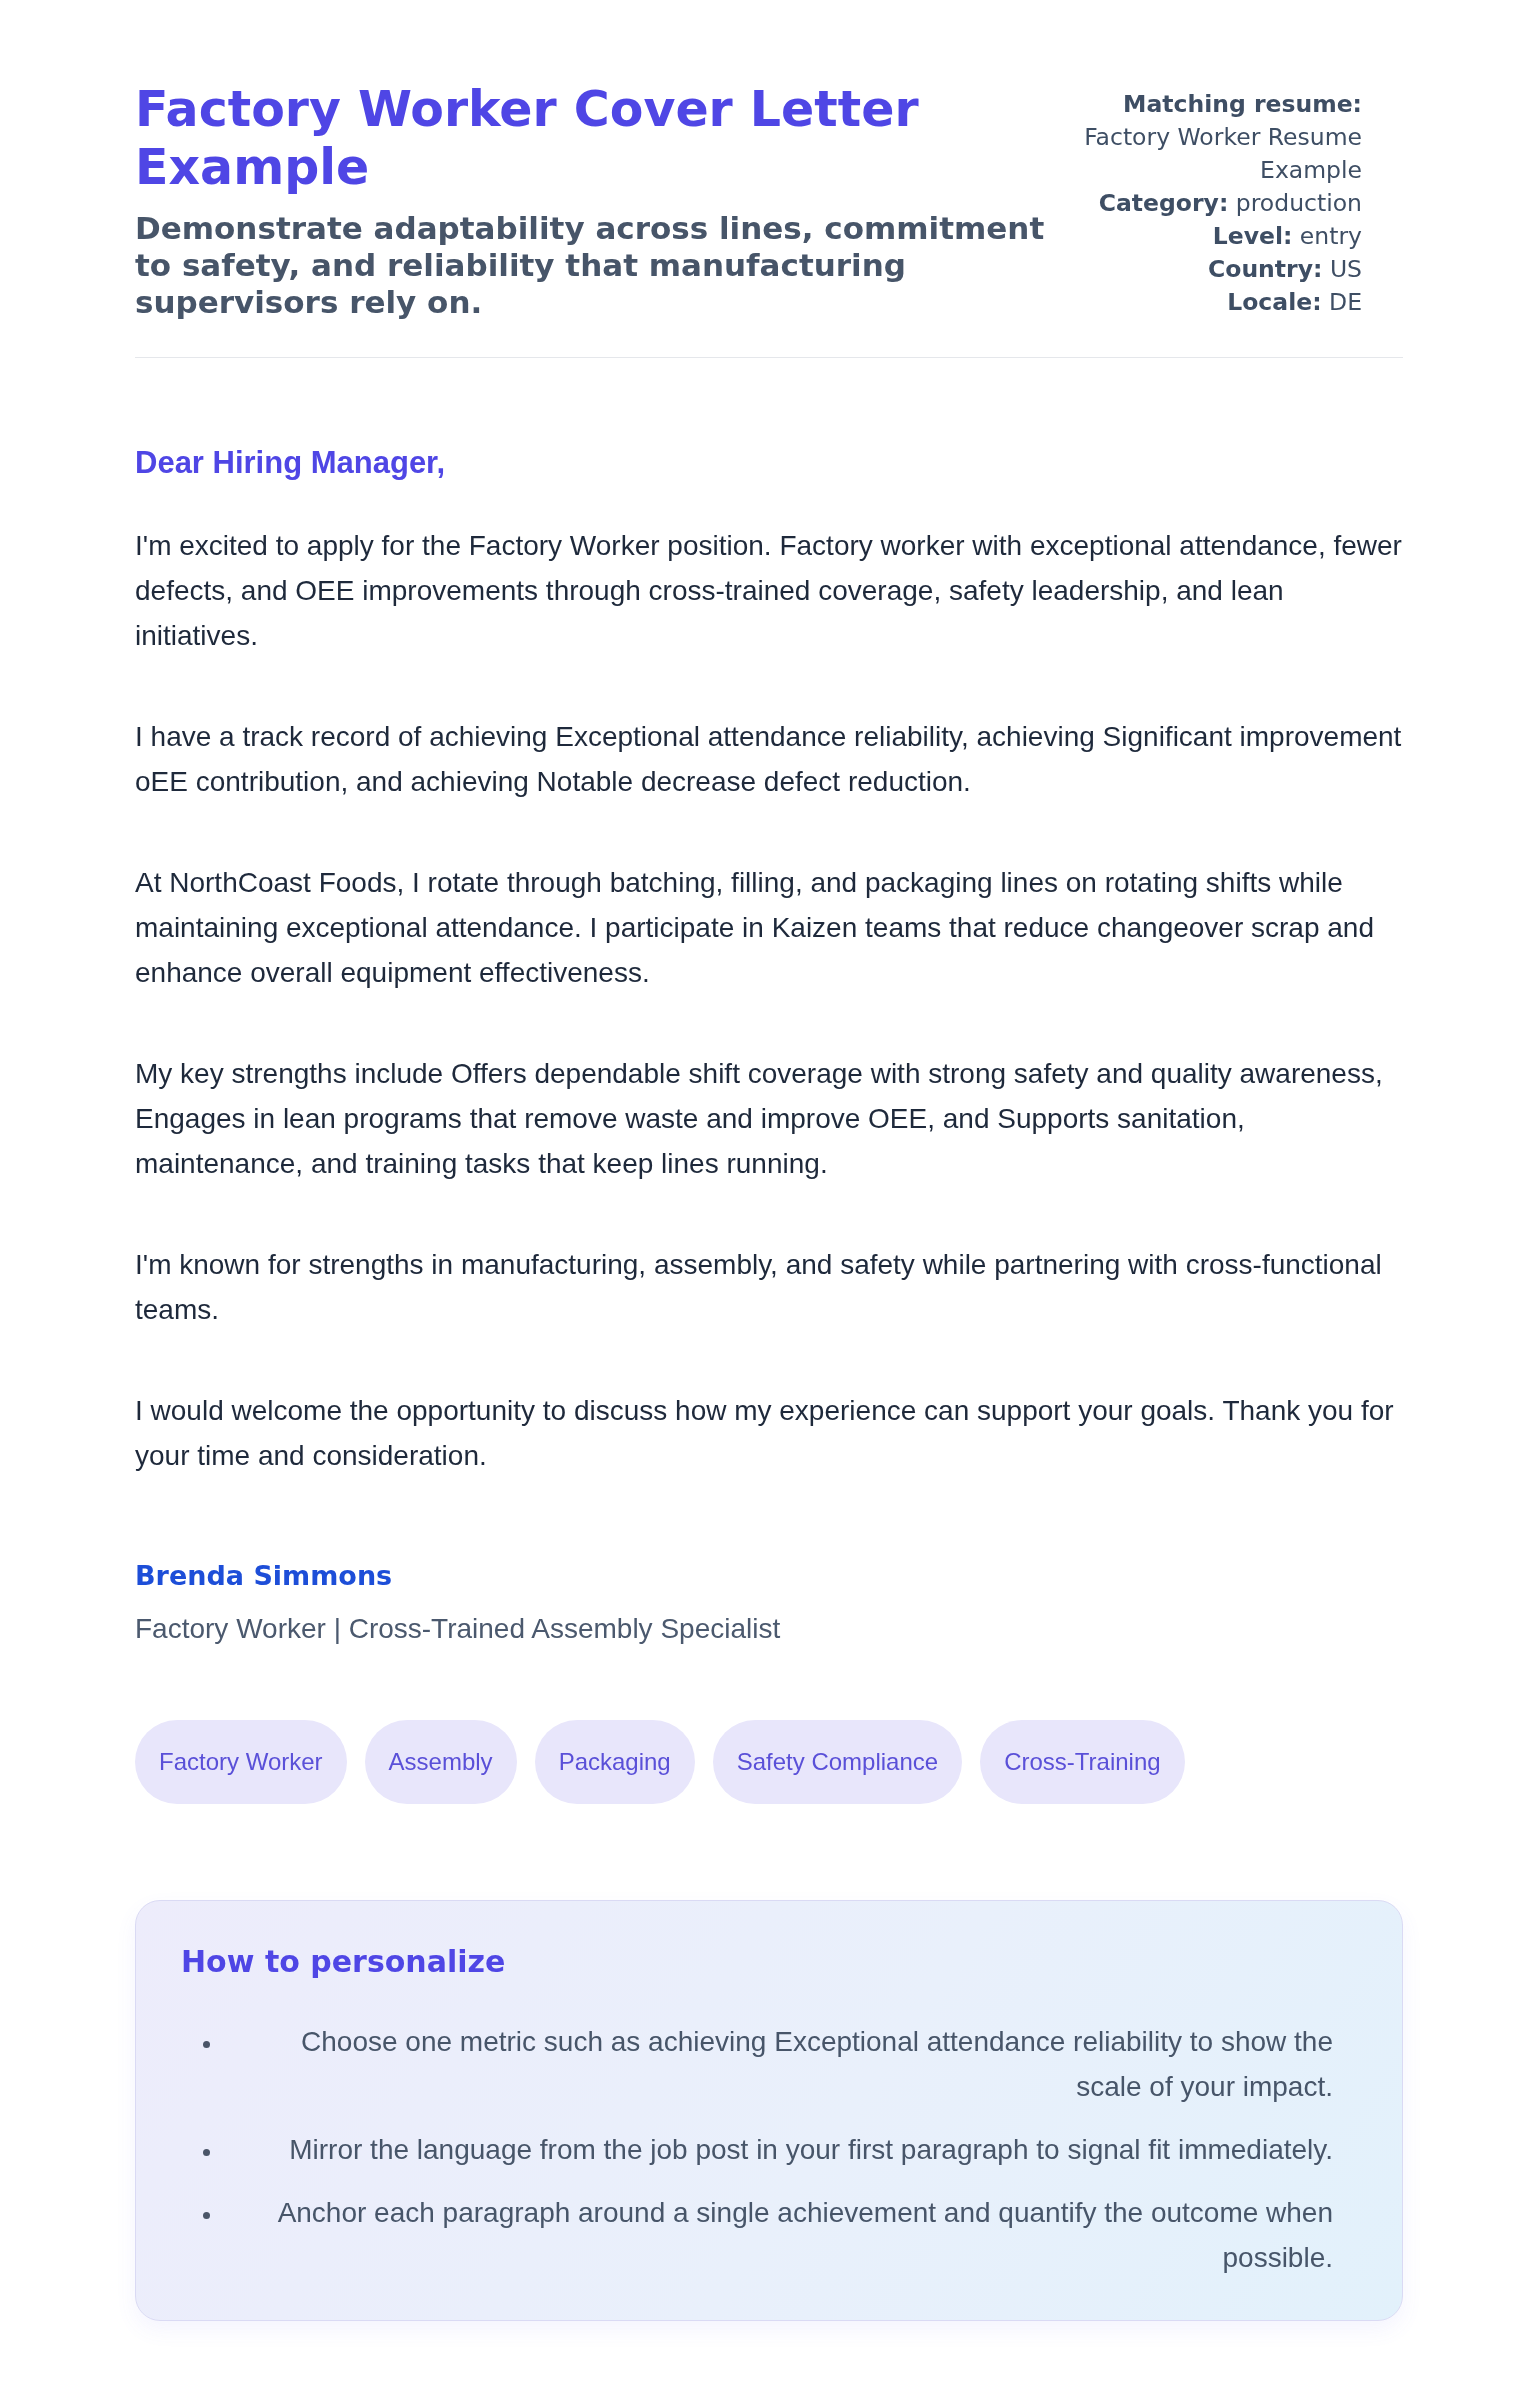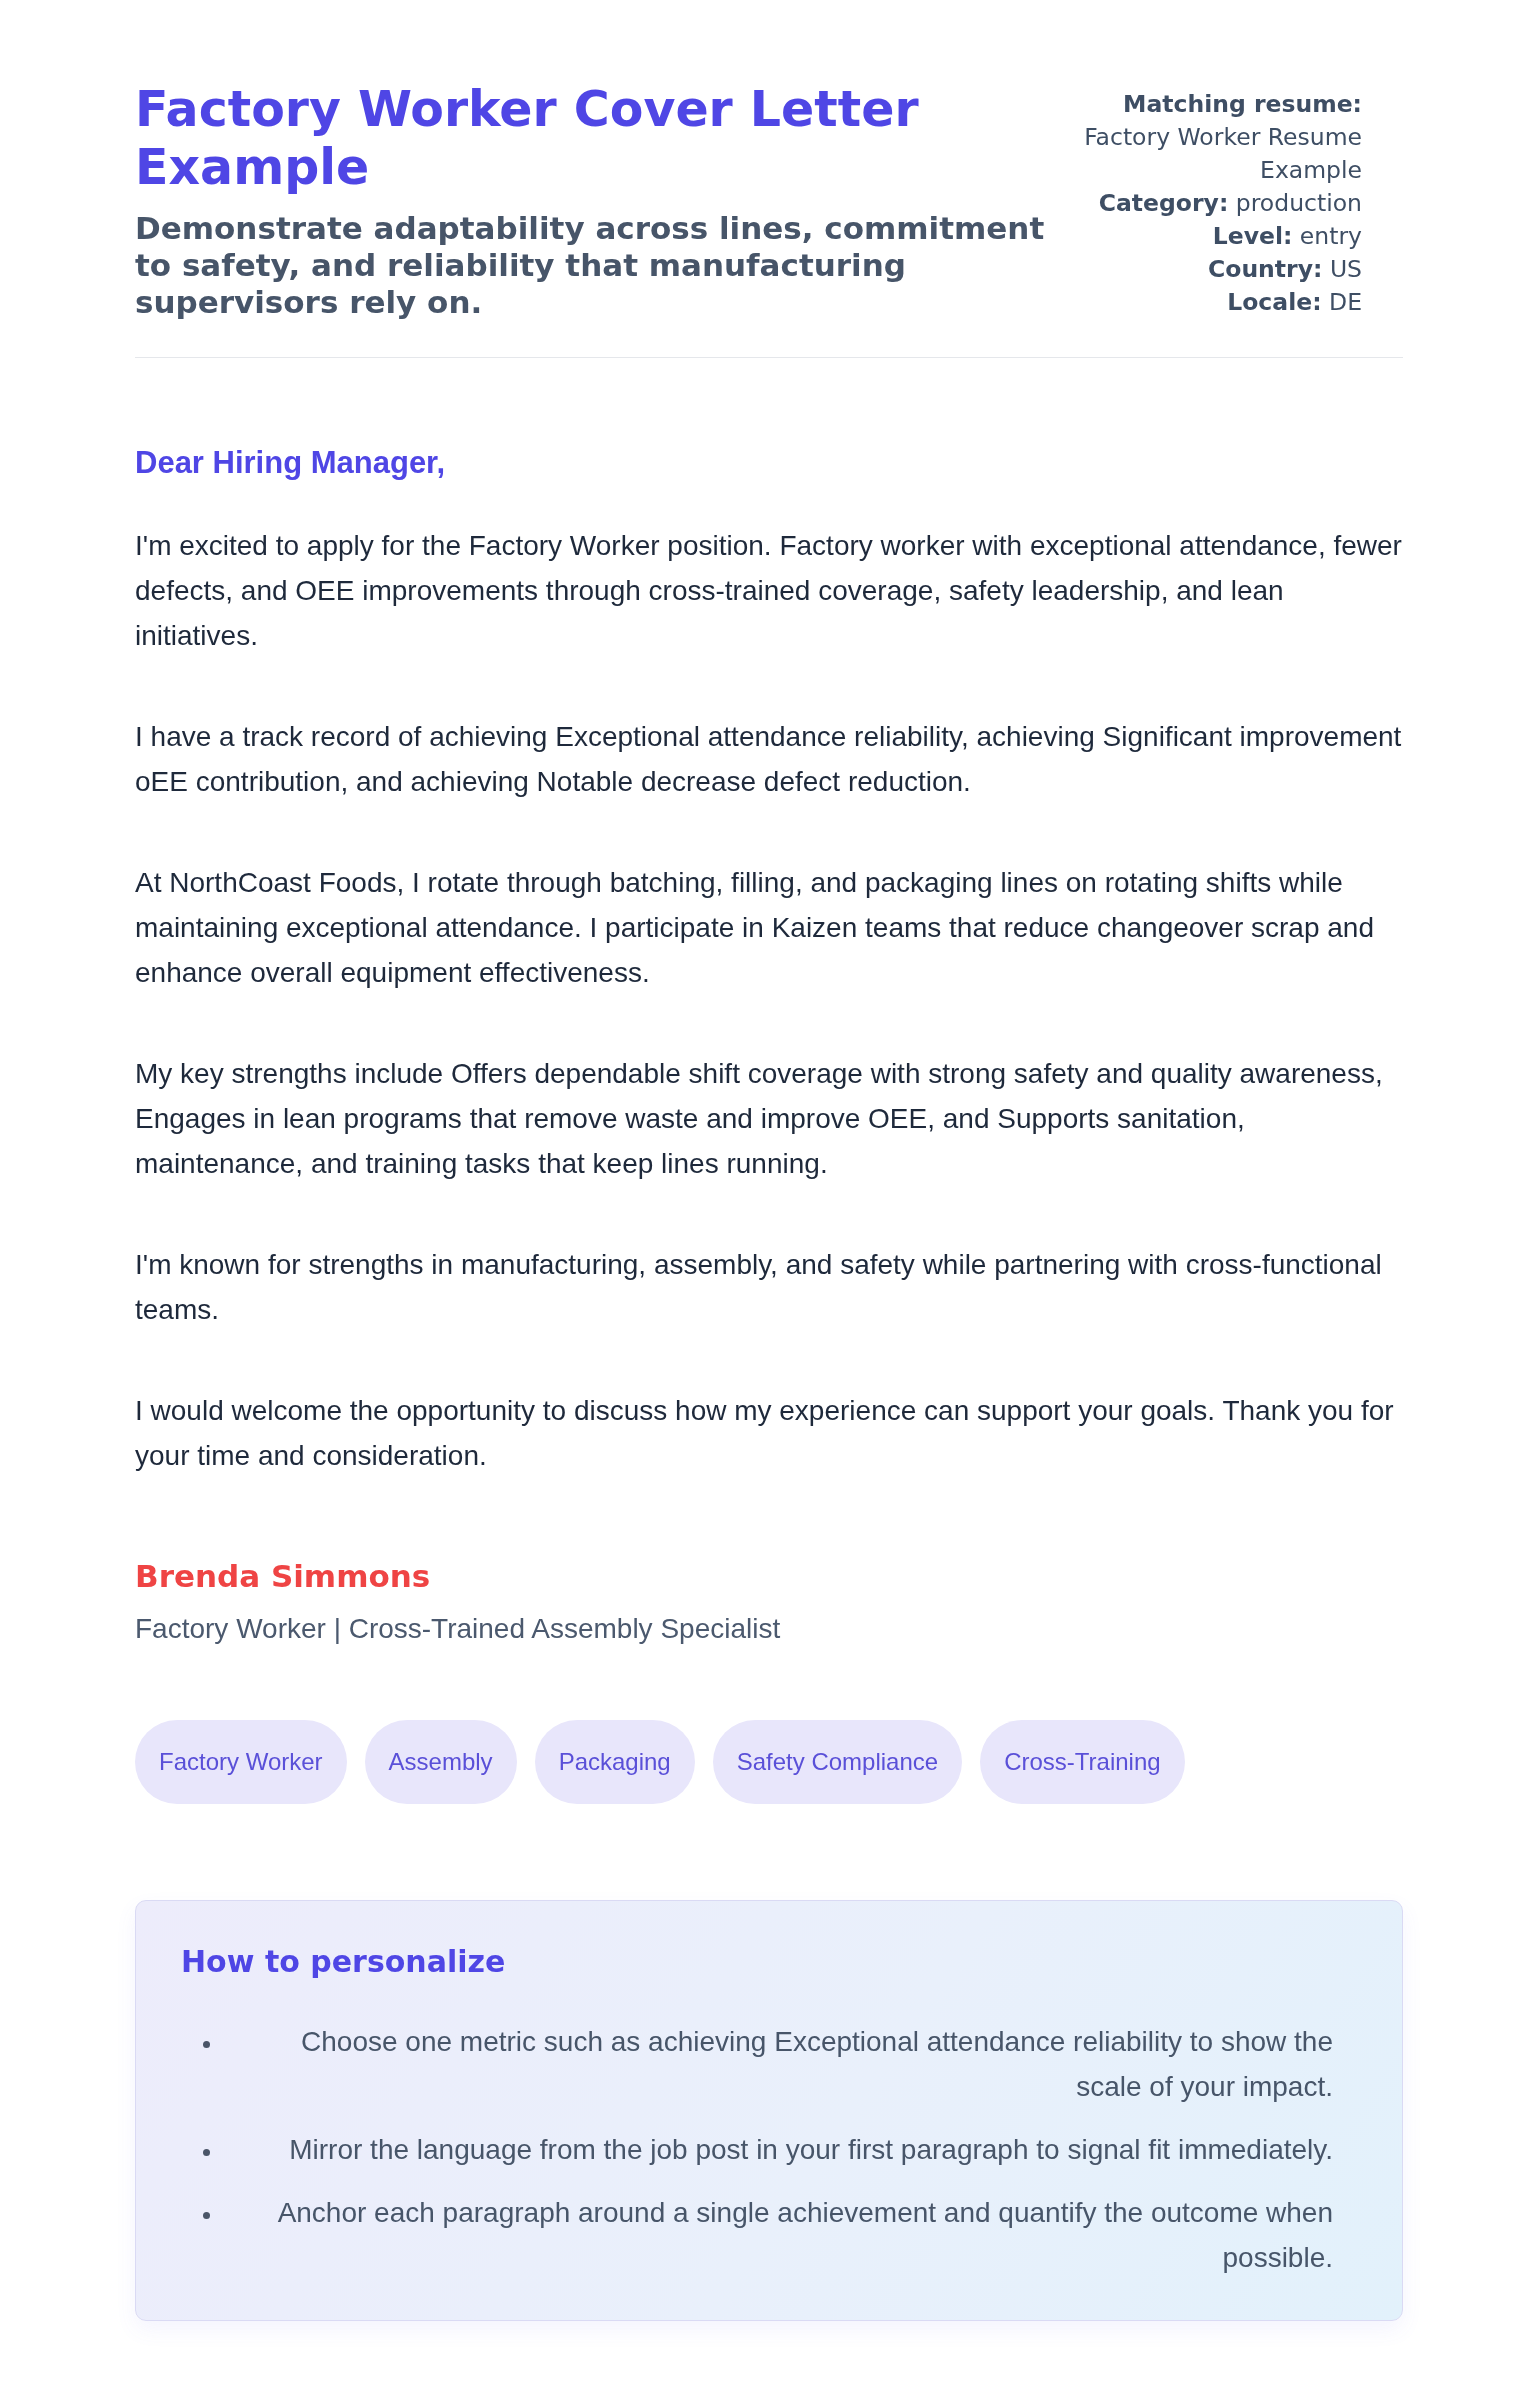--- a/index.html
+++ b/index.html
@@ -66,24 +66,24 @@
   .para {
     font-size: 28px;
     line-height: 45px;
     color: #1e293b;
     margin: 0 0 56px 0;
   }
 
   .sig-name {
     margin-top: 78px;
     font-family: "DejaVu Sans", sans-serif;
-    font-size: 31px;
+    font-size: 27px;
     line-height: 40px;
     font-weight: bold;
-    color: #ef4444;
+    color: #1d4ed8;
   }
   .sig-role {
     margin-top: 14.4px;
     font-size: 28px;
     line-height: 38px;
     color: #4b596e;
   }
 
   
   .tags {
@@ -101,21 +101,21 @@
     line-height: 30px;
     border-radius: 9023px;
     white-space: nowrap;
     cursor: pointer;
   }
 
   
   .personalize-card {
     margin-top: 96px;
     border: 1.8px solid #dadaf4;
-    border-radius: 11px;
+    border-radius: 25px;
     background: linear-gradient(125deg, #edecfb 0%, #e9f0fb 55%, #e2f1fb 100%);
     padding: 42px 45px 40px 45px;
     box-shadow: 0 9px 21.7px rgba(99, 102, 241, 0.07);
   }
   .personalize-title {
     font-family: "DejaVu Sans", sans-serif;
     font-size: 30px;
     line-height: 38px;
     font-weight: bold;
     color: #4f46e5;

